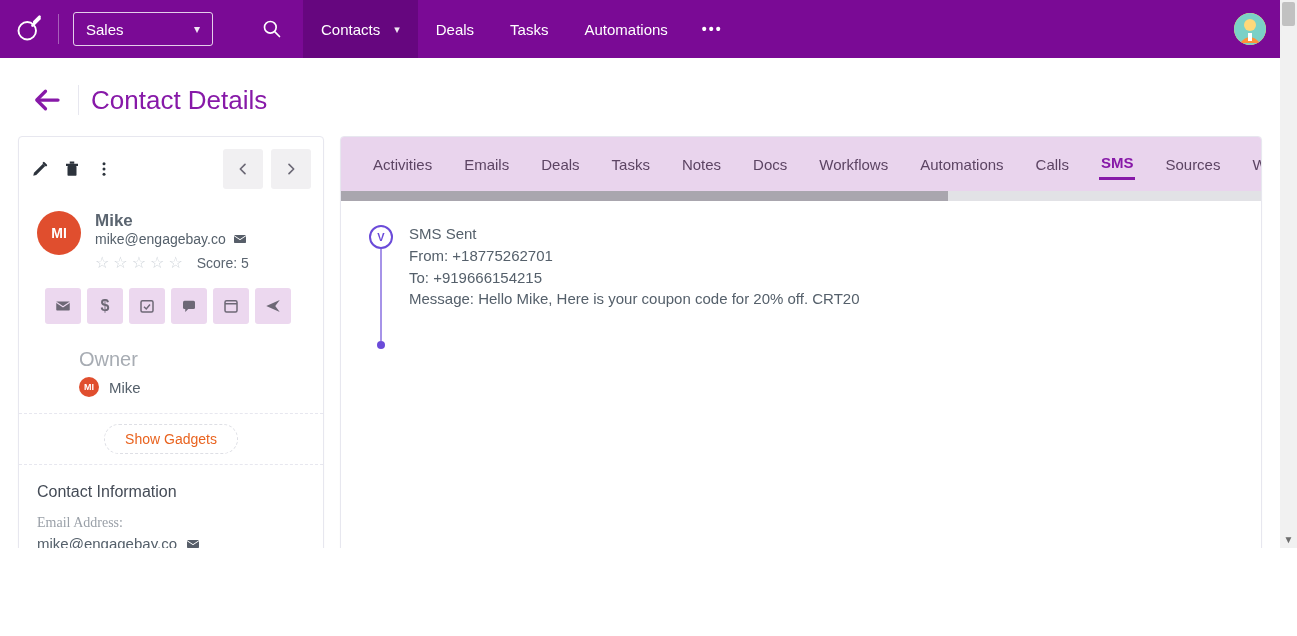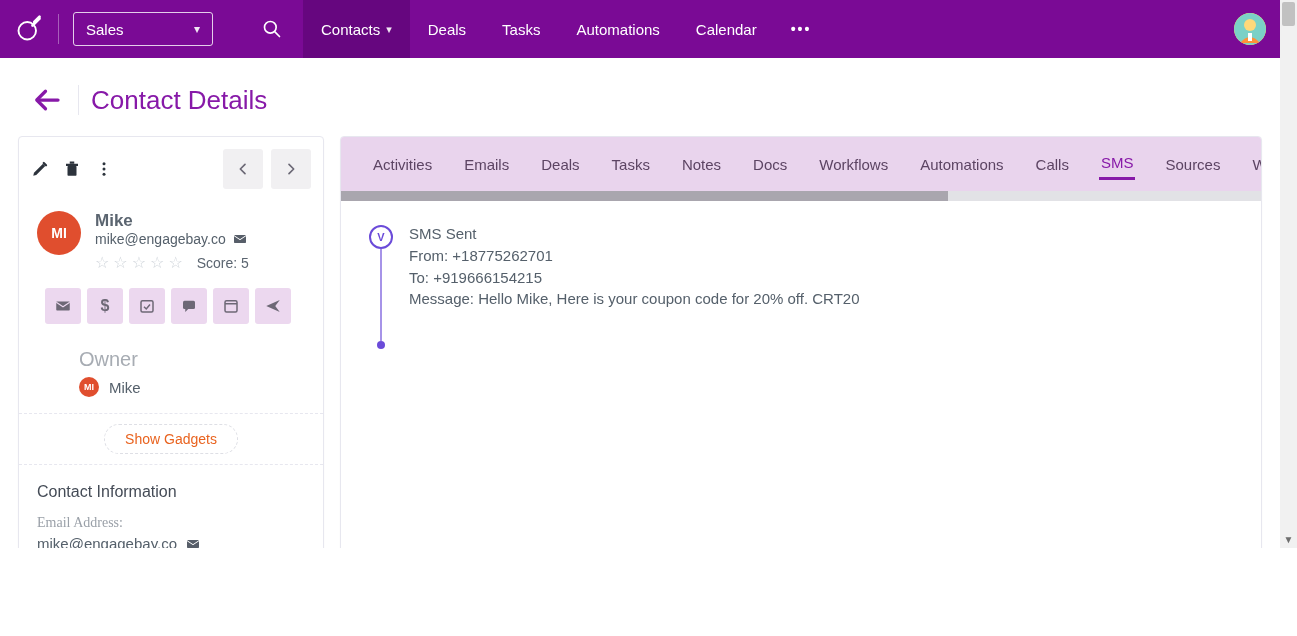--- a/index.html
+++ b/index.html
@@ -27,21 +27,21 @@
   .scrollbar .arrow.bottom{bottom:0;}
 
   
   .topbar{height:58px;background:var(--purple);display:flex;align-items:center;color:#fff;padding:0 14px;position:relative;}
   .logo{width:30px;height:30px;display:flex;align-items:center;justify-content:center;}
   .topbar .divider{width:1px;height:30px;background:rgba(255,255,255,.35);margin:0 14px;}
   .module-select{border:1px solid rgba(255,255,255,.8);border-radius:3px;height:34px;width:140px;display:flex;align-items:center;justify-content:space-between;padding:0 12px;color:#fff;font-size:15px;cursor:pointer;}
   .module-select .chev{font-size:12px;opacity:.9;}
   .search-btn{margin-left:42px;width:34px;height:34px;display:flex;align-items:center;justify-content:center;color:#fff;cursor:pointer;}
   .nav{display:flex;align-items:stretch;height:58px;margin-left:14px;}
-  .nav-item{display:flex;align-items:center;padding:0 18px;color:#fff;font-size:15px;cursor:pointer;gap:6px;white-space:nowrap;}
+  .nav-item{display:flex;align-items:center;padding:0 18px;color:#fff;font-size:15px;cursor:pointer;gap:14px;white-space:nowrap;}
   .nav-item.active{background:var(--purple-dark);}
   .nav-item .mini-chev{font-size:11px;opacity:.9;}
   .nav-more{display:flex;align-items:center;padding:0 16px;color:#fff;font-weight:700;letter-spacing:2px;cursor:pointer;}
   .avatar-top{margin-left:auto;width:32px;height:32px;border-radius:50%;background:#ffce3a;display:flex;align-items:center;justify-content:center;overflow:hidden;cursor:pointer;box-shadow:0 0 0 2px rgba(255,255,255,.2) inset;}
 
   
   .page-head{display:flex;align-items:center;gap:12px;padding:24px 30px 18px;}
   .back-btn{width:36px;height:36px;display:flex;align-items:center;justify-content:center;color:var(--purple-link);cursor:pointer;}
   .page-head .vline{width:1px;height:30px;background:var(--border);}
   .page-title{font-size:26px;color:var(--purple-link);font-weight:500;}
@@ -73,21 +73,21 @@
   .gadgets-btn{border:1px dashed #dedfe5;border-radius:18px;padding:6px 20px;color:#e9631f;font-size:14px;background:#fff;cursor:pointer;}
   .info-block{padding:18px;}
   .info-title{font-size:16px;color:#444b56;margin-bottom:14px;}
   .field-label{color:#9aa0a8;font-size:14px;margin-bottom:4px;font-family:Liberation Serif, serif;}
   .field-val{color:#55606b;font-size:15px;display:flex;align-items:center;gap:8px;}
 
   
   .tabs-wrap{background:var(--purple-light);height:64px;position:relative;overflow:hidden;}
   .tabs{display:flex;align-items:center;height:54px;gap:28px;padding:0 30px;white-space:nowrap;}
   .tab{color:#5c4463;font-size:15px;padding:6px 2px;cursor:pointer;}
-  .tab.active{color:var(--purple-link);font-weight:400;border-bottom:3px solid var(--purple-link);}
+  .tab.active{color:var(--purple-link);font-weight:700;border-bottom:3px solid var(--purple-link);}
   .tabs-scroll{position:absolute;left:0;right:0;bottom:0;height:10px;background:#e2e2e6;}
   .tabs-scroll .tthumb{height:100%;background:#a9a6ae;width:66%;}
 
   .timeline{padding:22px 28px;position:relative;}
   .tl-item{display:flex;gap:16px;position:relative;}
   .tl-badge{width:24px;height:24px;border-radius:50%;border:2px solid #6b4bd9;display:flex;align-items:center;justify-content:center;color:#6b4bd9;font-size:11px;font-weight:700;background:#fff;flex-shrink:0;margin-top:2px;}
   .tl-line{position:absolute;left:39px;top:48px;width:2px;height:92px;background:#6b4bd9;opacity:.6;}
   .tl-dot{position:absolute;left:36px;top:140px;width:8px;height:8px;border-radius:50%;background:#6b4bd9;}
   .tl-body{color:#55606b;font-size:15px;line-height:1.45;}
   .tl-date{color:#55606b;font-size:15px;}
@@ -129,23 +129,20 @@
           <span class="mini-chev">▾</span>
         </div>
         <div class="nav-item">
             <span>Deals</span>
           </div>
         <div class="nav-item">
             <span>Tasks</span>
           </div>
         <div class="nav-item">
             <span>Automations</span>
-          </div>
-        <div class="nav-item">
-            <span>Calendar</span>
           </div>
         <div class="nav-more">
             <span>•••</span>
           </div>
       </div>
       <div class="avatar-top">
         <svg viewBox="0 0 32 32" width="32" height="32">
           <circle cx="16" cy="16" r="16" fill="#7bd1c7"></circle>
           <circle cx="16" cy="12" r="6" fill="#ffd97a"></circle>
           <path d="M6 30 Q16 18 26 30 Z" fill="#ff9138"></path>

